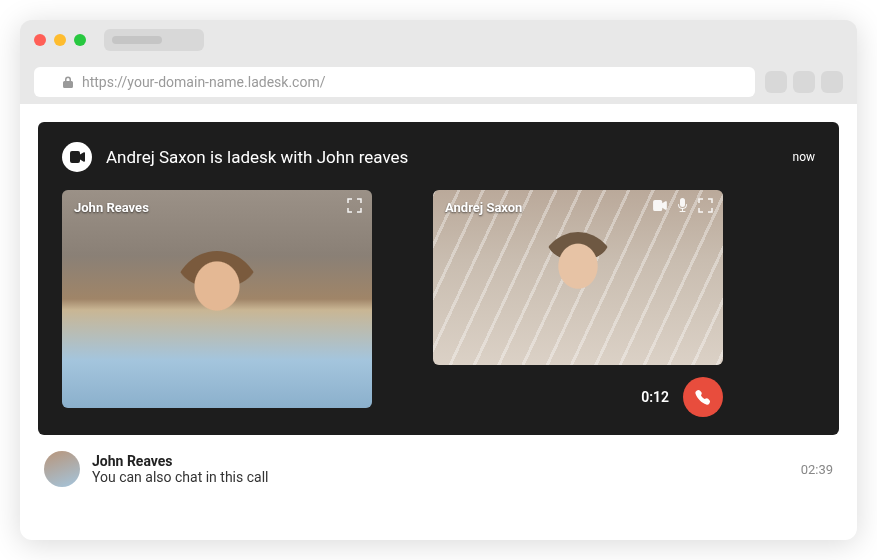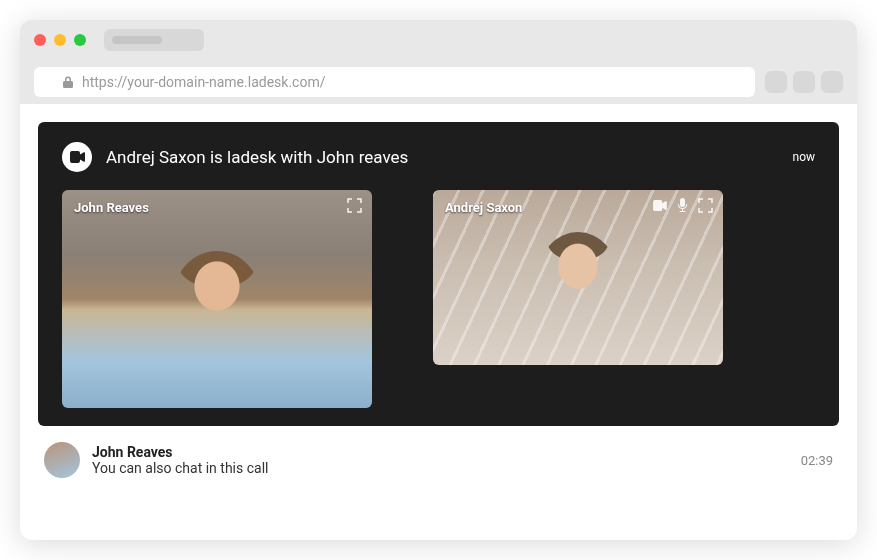--- a/index.html
+++ b/index.html
@@ -336,20 +336,28 @@
                   <path d="M1 2a2 2 0 012-2h6a2 2 0 012 2v1.5l3.4-2.04A1 1 0 0116 2.3v7.4a1 1 0 01-1.6.84L11 8.5V10a2 2 0 01-2 2H3a2 2 0 01-2-2V2z"></path>
                 </svg>
               <svg width="11" height="15" viewBox="0 0 11 15" fill="#fff">
                   <path d="M5.5 0a2.5 2.5 0 012.5 2.5v4a2.5 2.5 0 11-5 0v-4A2.5 2.5 0 015.5 0zM1 6.5a.5.5 0 011 0 3.5 3.5 0 007 0 .5.5 0 011 0 4.5 4.5 0 01-4 4.47V13h2a.5.5 0 010 1H3a.5.5 0 010-1h2v-2.03A4.5 4.5 0 011 6.5z"></path>
                 </svg>
               <svg width="15" height="15" viewBox="0 0 15 15" fill="none" stroke="#fff" stroke-width="1.5">
                   <path d="M1 5V1h4M14 5V1h-4M1 10v4h4M14 10v4h-4"></path>
                 </svg>
             </div>
           </div>
+          <div class="call-footer">
+            <div class="call-timer">0:12</div>
+            <div class="hangup-btn">
+              <svg width="20" height="20" viewBox="0 0 20 20" fill="#fff">
+                  <path d="M4.5 3.2a2 2 0 012.3.3l1.4 1.4a2 2 0 01.4 2.2l-.6 1.4c.8 1.5 2 2.7 3.5 3.5l1.4-.6a2 2 0 012.2.4l1.4 1.4a2 2 0 01.3 2.3l-.5.9a2.5 2.5 0 01-3 1.1C8.5 15.8 4.2 11.5 2.5 6.7a2.5 2.5 0 011.1-3l.9-.5z"></path>
+                </svg>
+            </div>
+          </div>
         </div>
       </div>
     </div>
 
     <div class="chat-row">
       <div class="avatar"></div>
       <div class="chat-body">
         <div class="chat-name">John Reaves</div>
         <div class="chat-msg">You can also chat in this call</div>
       </div>

